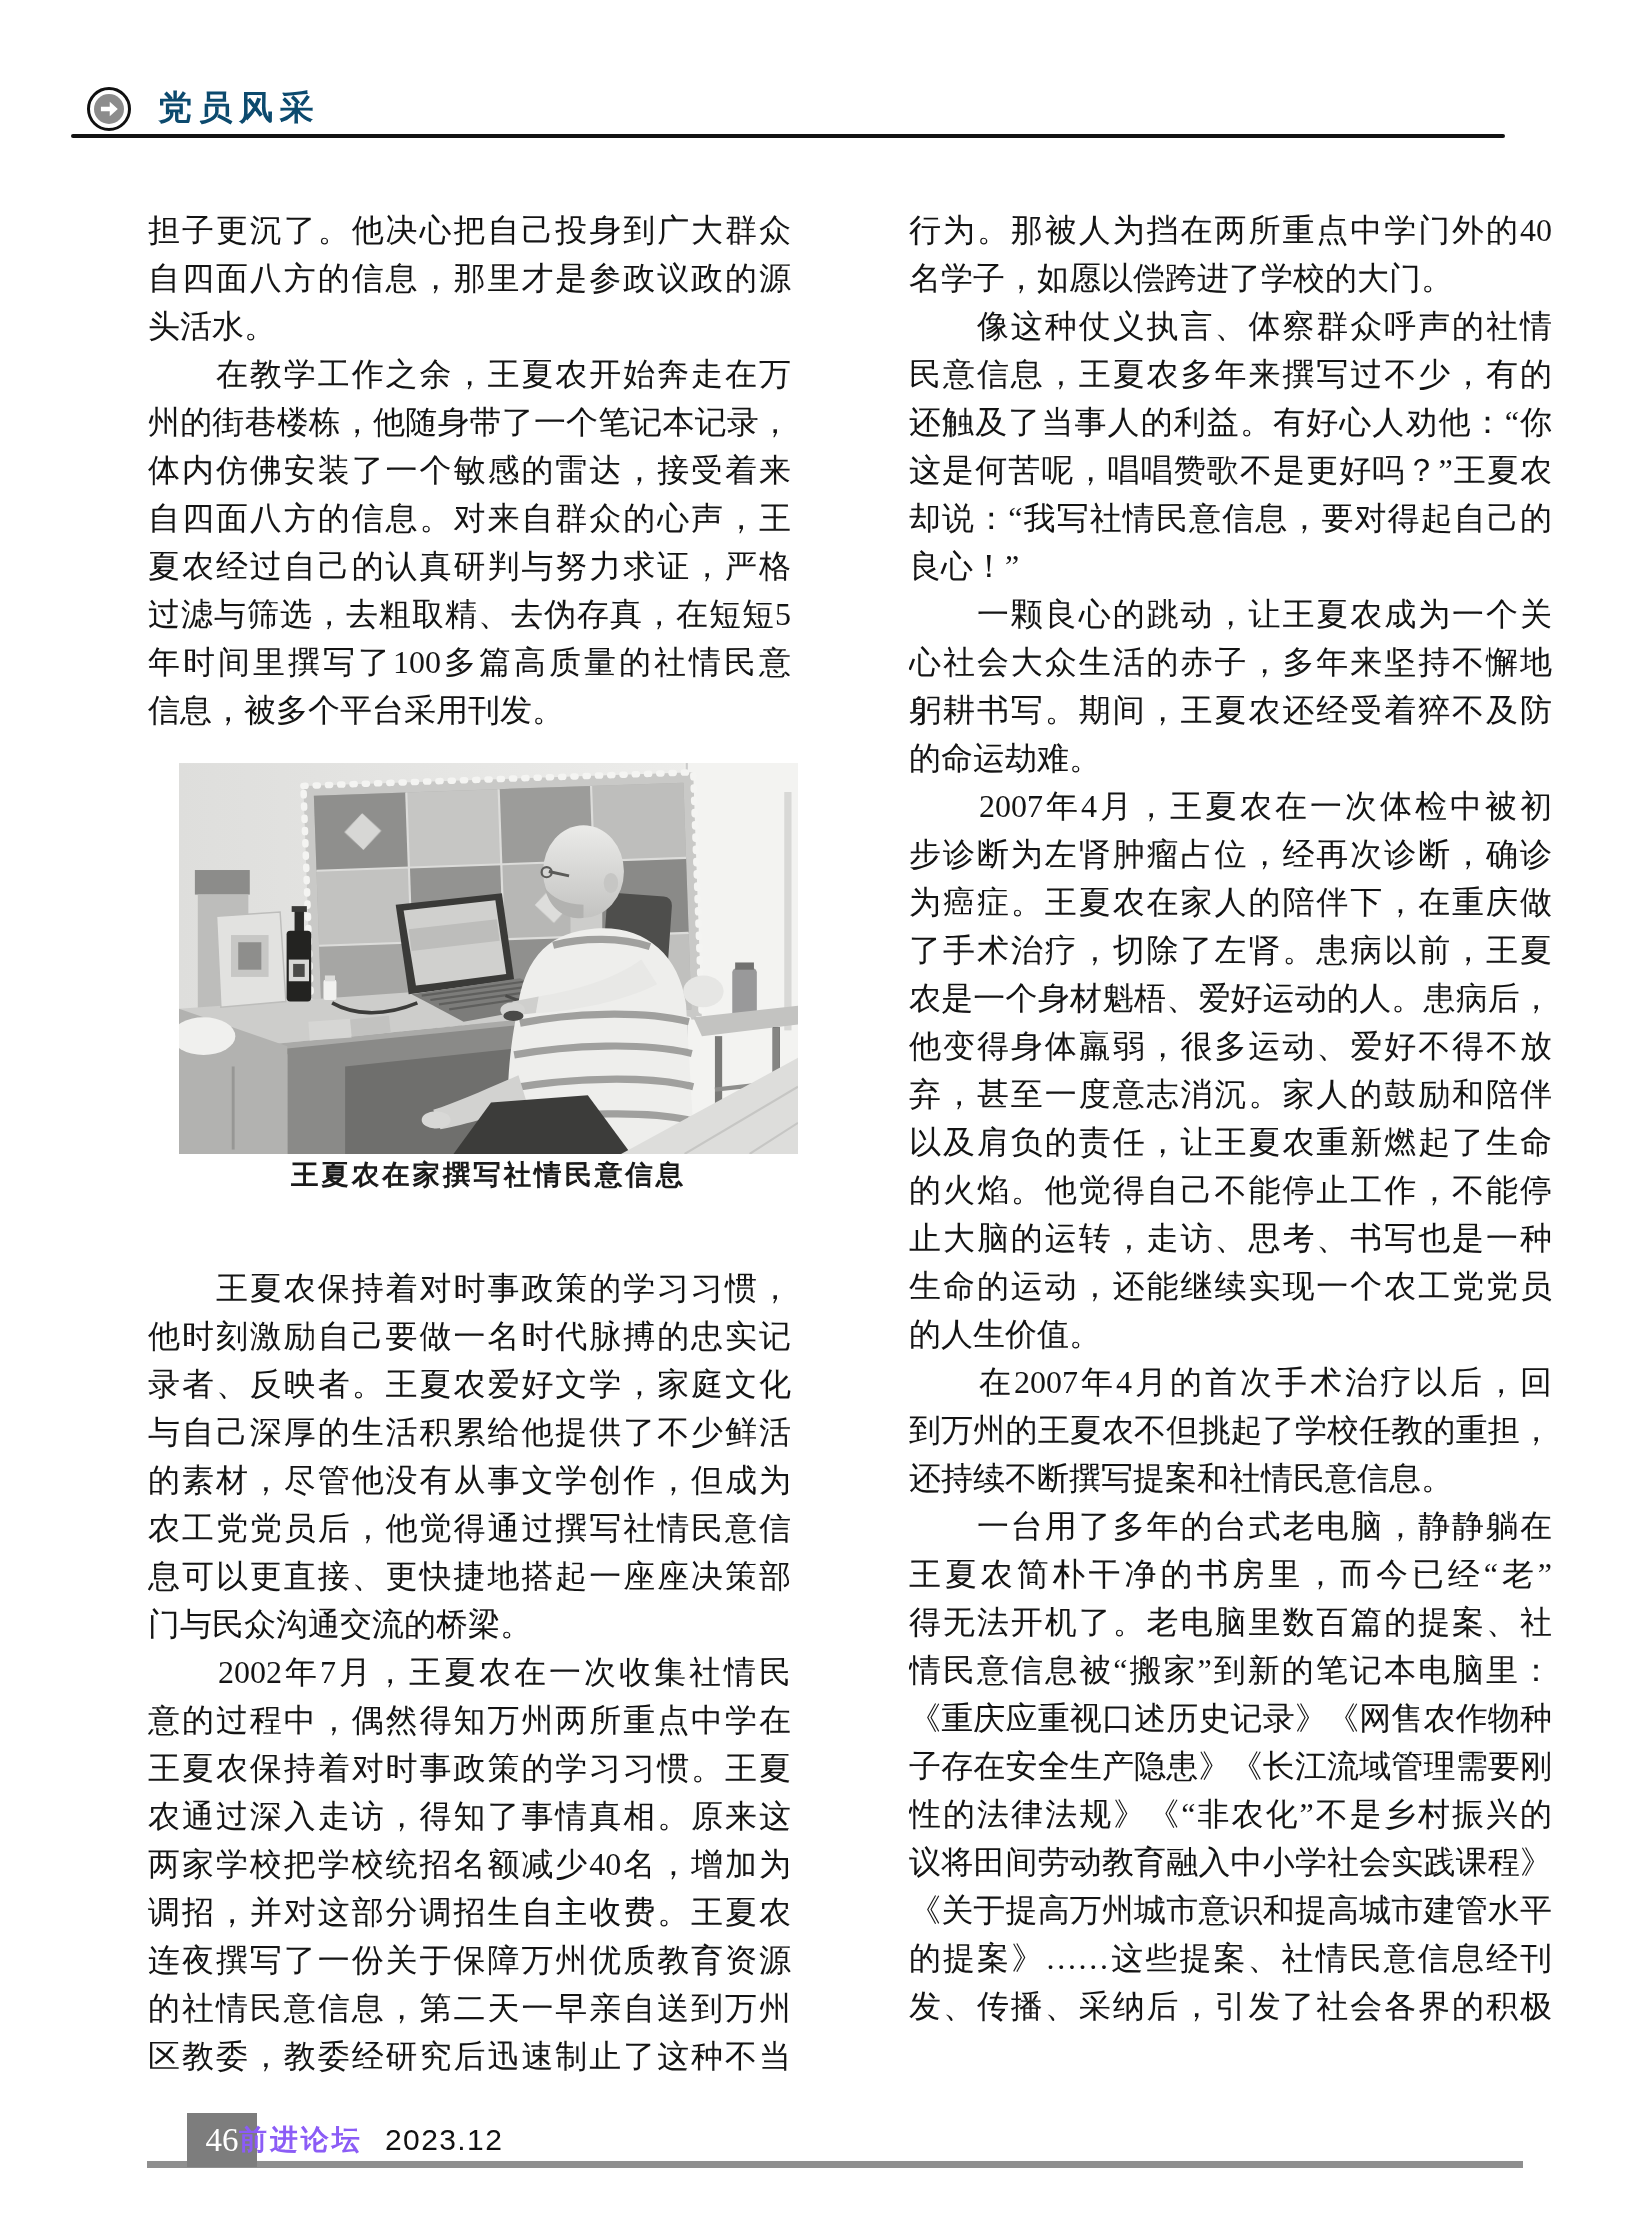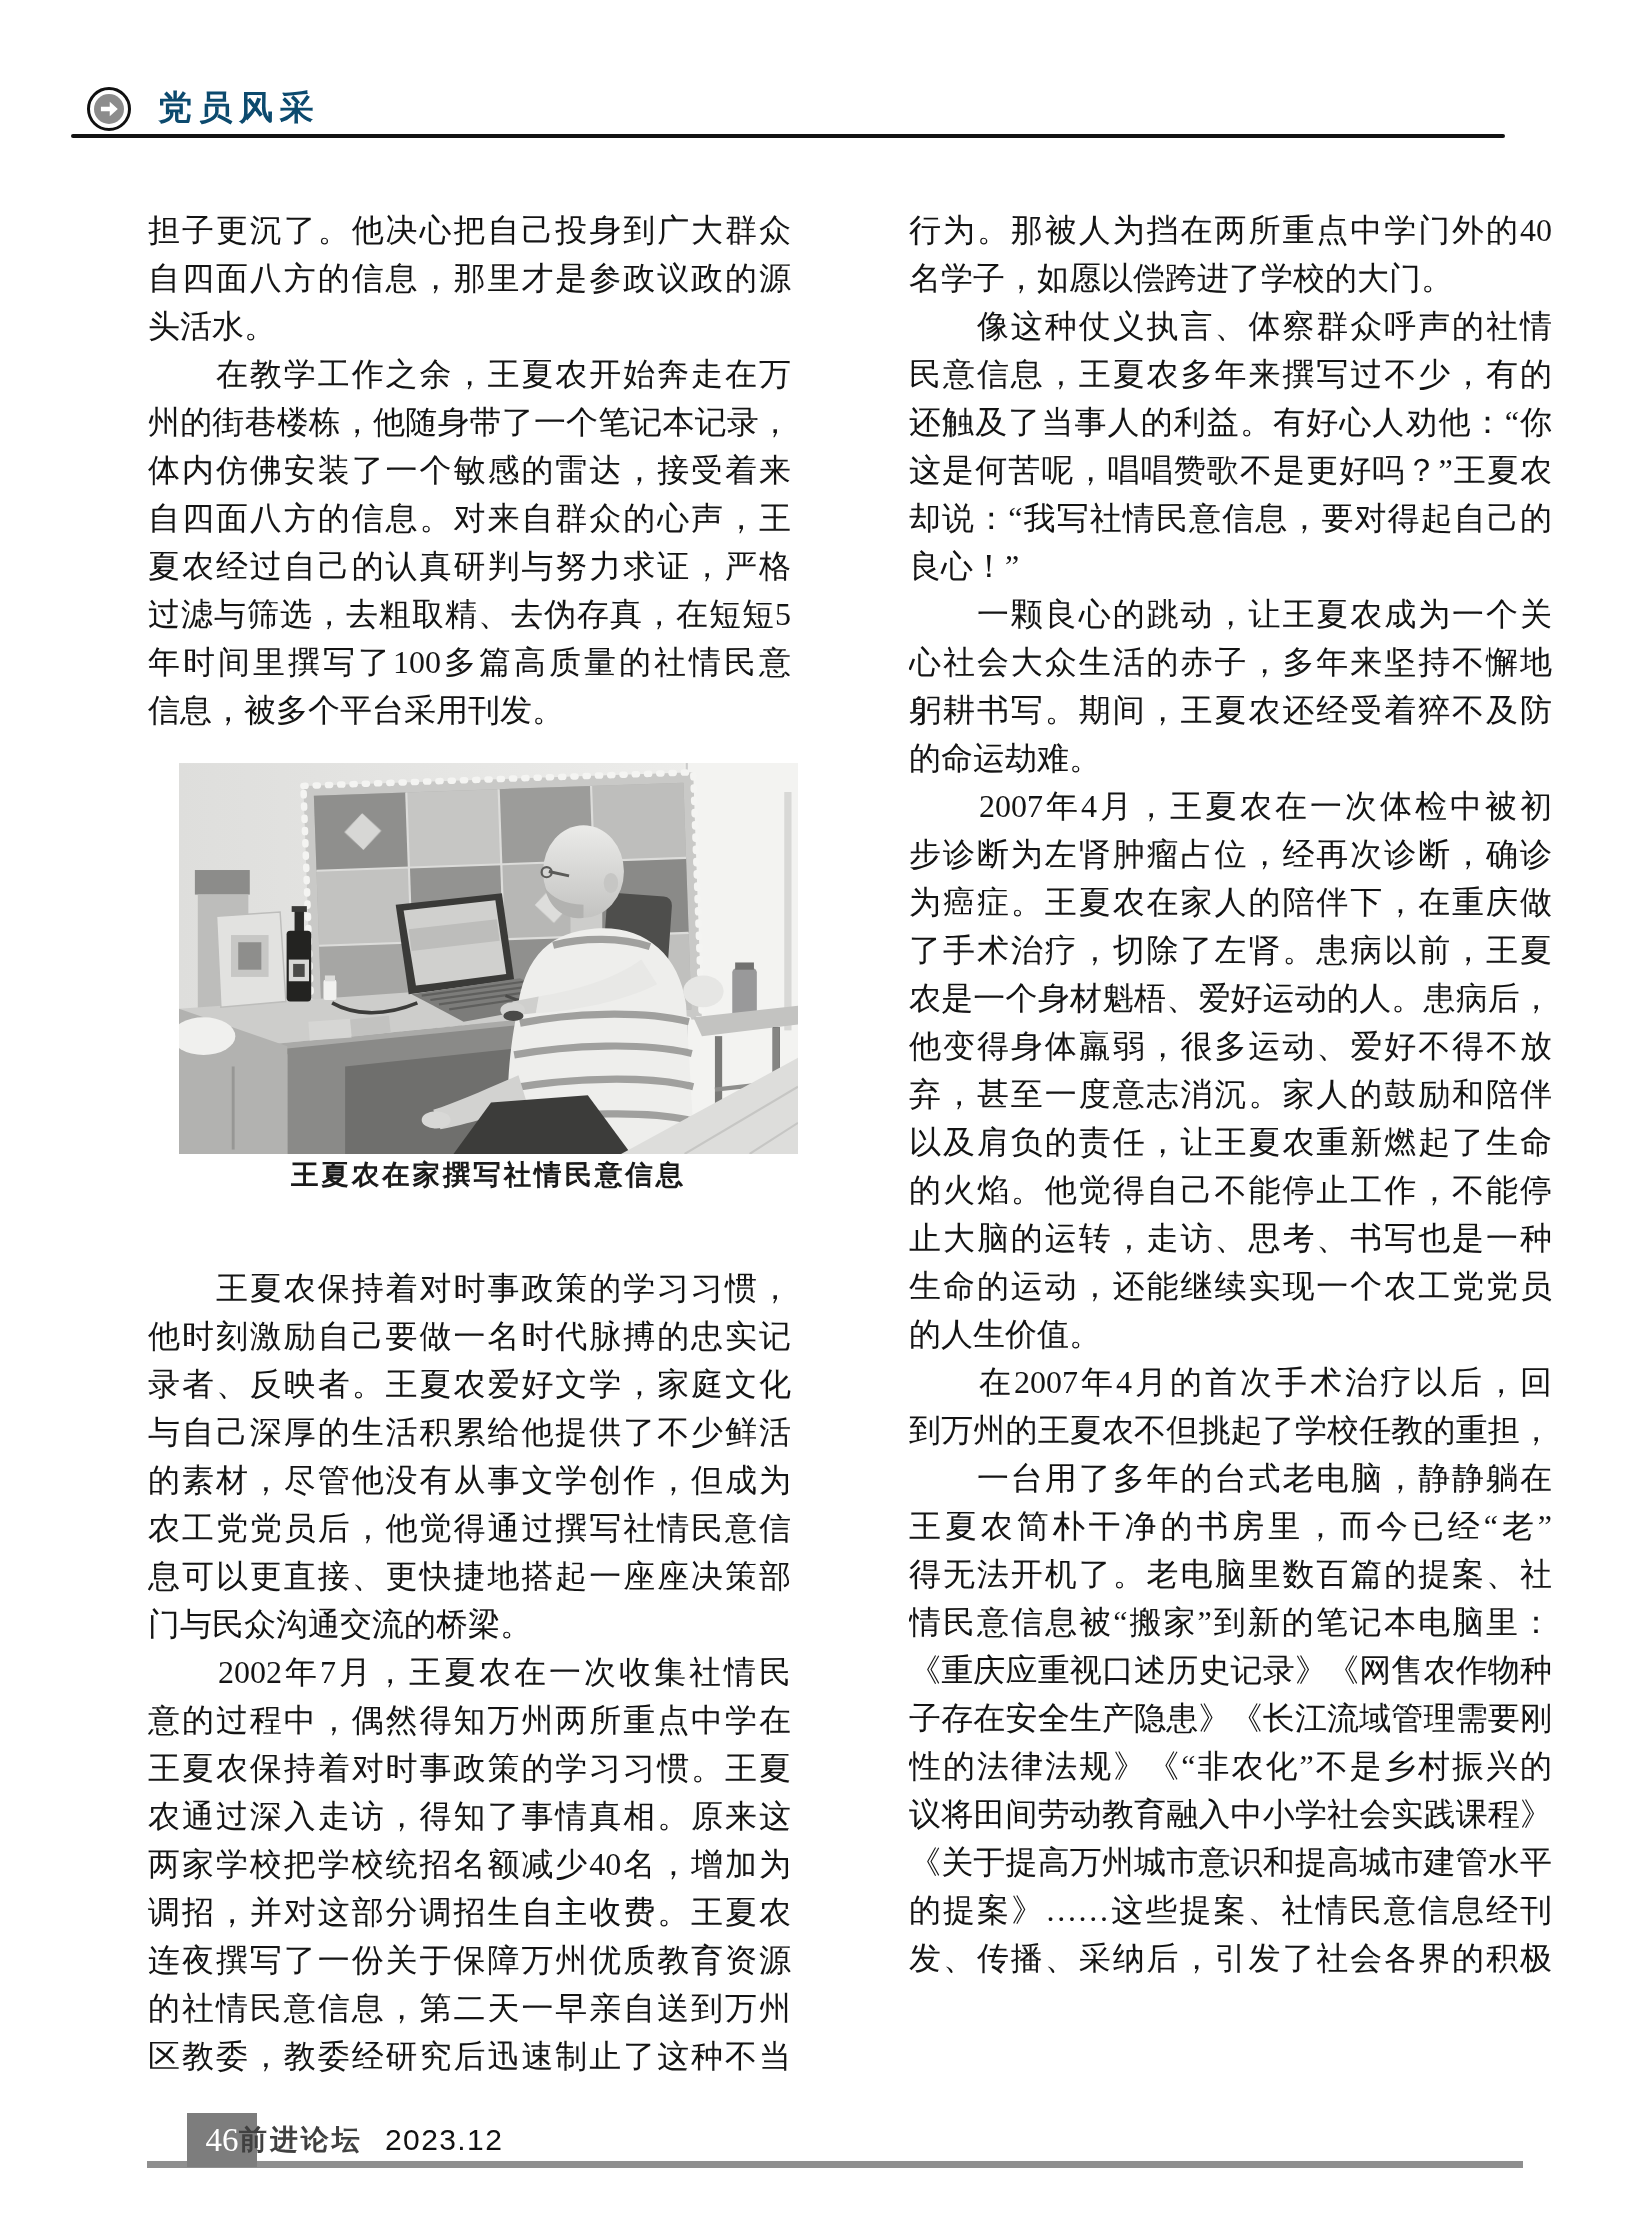--- a/index.html
+++ b/index.html
@@ -115,21 +115,21 @@
     margin-left: 40px;
   }
   .footer-journal {
     position: absolute;
     left: 239px; top: 2114px;
     height: 51px; line-height: 51px;
     font-family: "Liberation Sans", sans-serif;
     font-weight: 700;
     font-size: 28px;
     letter-spacing: 2.9px;
-    color: #404040;
+    color: #8b5cf6;
   }
   .footer-issue {
     position: absolute;
     left: 385px; top: 2114px;
     height: 51px; line-height: 51px;
     font-family: "Liberation Sans", sans-serif;
     font-size: 30px;
     letter-spacing: 1.4px;
     color: #111111;
   }
@@ -199,20 +199,21 @@
     <div class="t-line">农是一个身材魁梧、爱好运动的人。患病后，</div>
     <div class="t-line">他变得身体羸弱，很多运动、爱好不得不放</div>
     <div class="t-line">弃，甚至一度意志消沉。家人的鼓励和陪伴</div>
     <div class="t-line">以及肩负的责任，让王夏农重新燃起了生命</div>
     <div class="t-line">的火焰。他觉得自己不能停止工作，不能停</div>
     <div class="t-line">止大脑的运转，走访、思考、书写也是一种</div>
     <div class="t-line">生命的运动，还能继续实现一个农工党党员</div>
     <div class="t-line para-end">的人生价值。</div>
     <div class="t-line">　　在2007年4月的首次手术治疗以后，回</div>
     <div class="t-line">到万州的王夏农不但挑起了学校任教的重担，</div>
+    <div class="t-line para-end">还持续不断撰写提案和社情民意信息。</div>
     <div class="t-line">　　一台用了多年的台式老电脑，静静躺在</div>
     <div class="t-line">王夏农简朴干净的书房里，而今已经“老”</div>
     <div class="t-line">得无法开机了。老电脑里数百篇的提案、社</div>
     <div class="t-line">情民意信息被“搬家”到新的笔记本电脑里：</div>
     <div class="t-line">《重庆应重视口述历史记录》《网售农作物种</div>
     <div class="t-line">子存在安全生产隐患》《长江流域管理需要刚</div>
     <div class="t-line">性的法律法规》《“非农化”不是乡村振兴的</div>
     <div class="t-line">议将田间劳动教育融入中小学社会实践课程》</div>
     <div class="t-line">《关于提高万州城市意识和提高城市建管水平</div>
     <div class="t-line">的提案》……这些提案、社情民意信息经刊</div>

